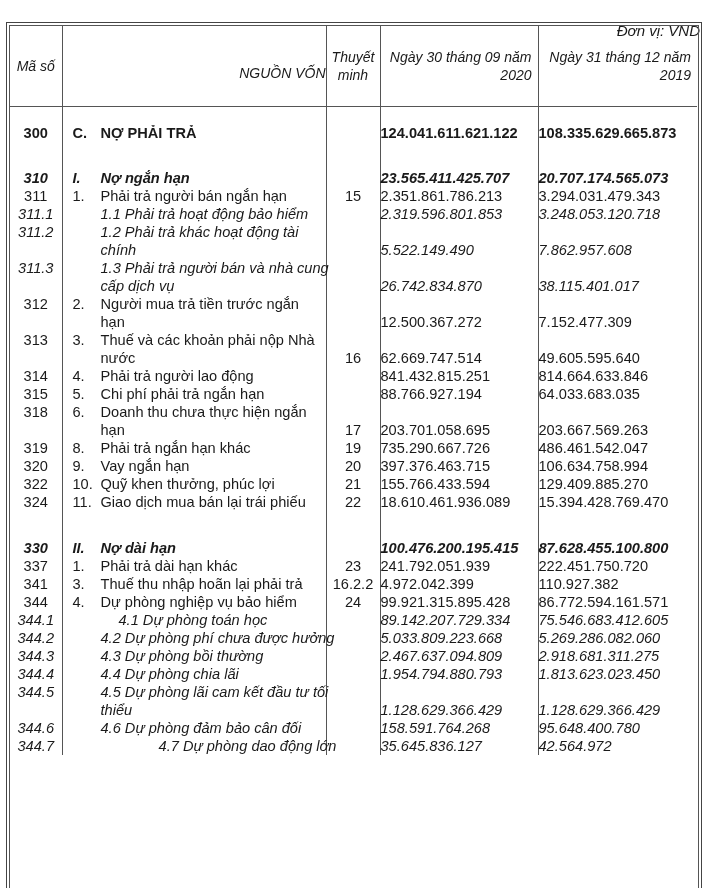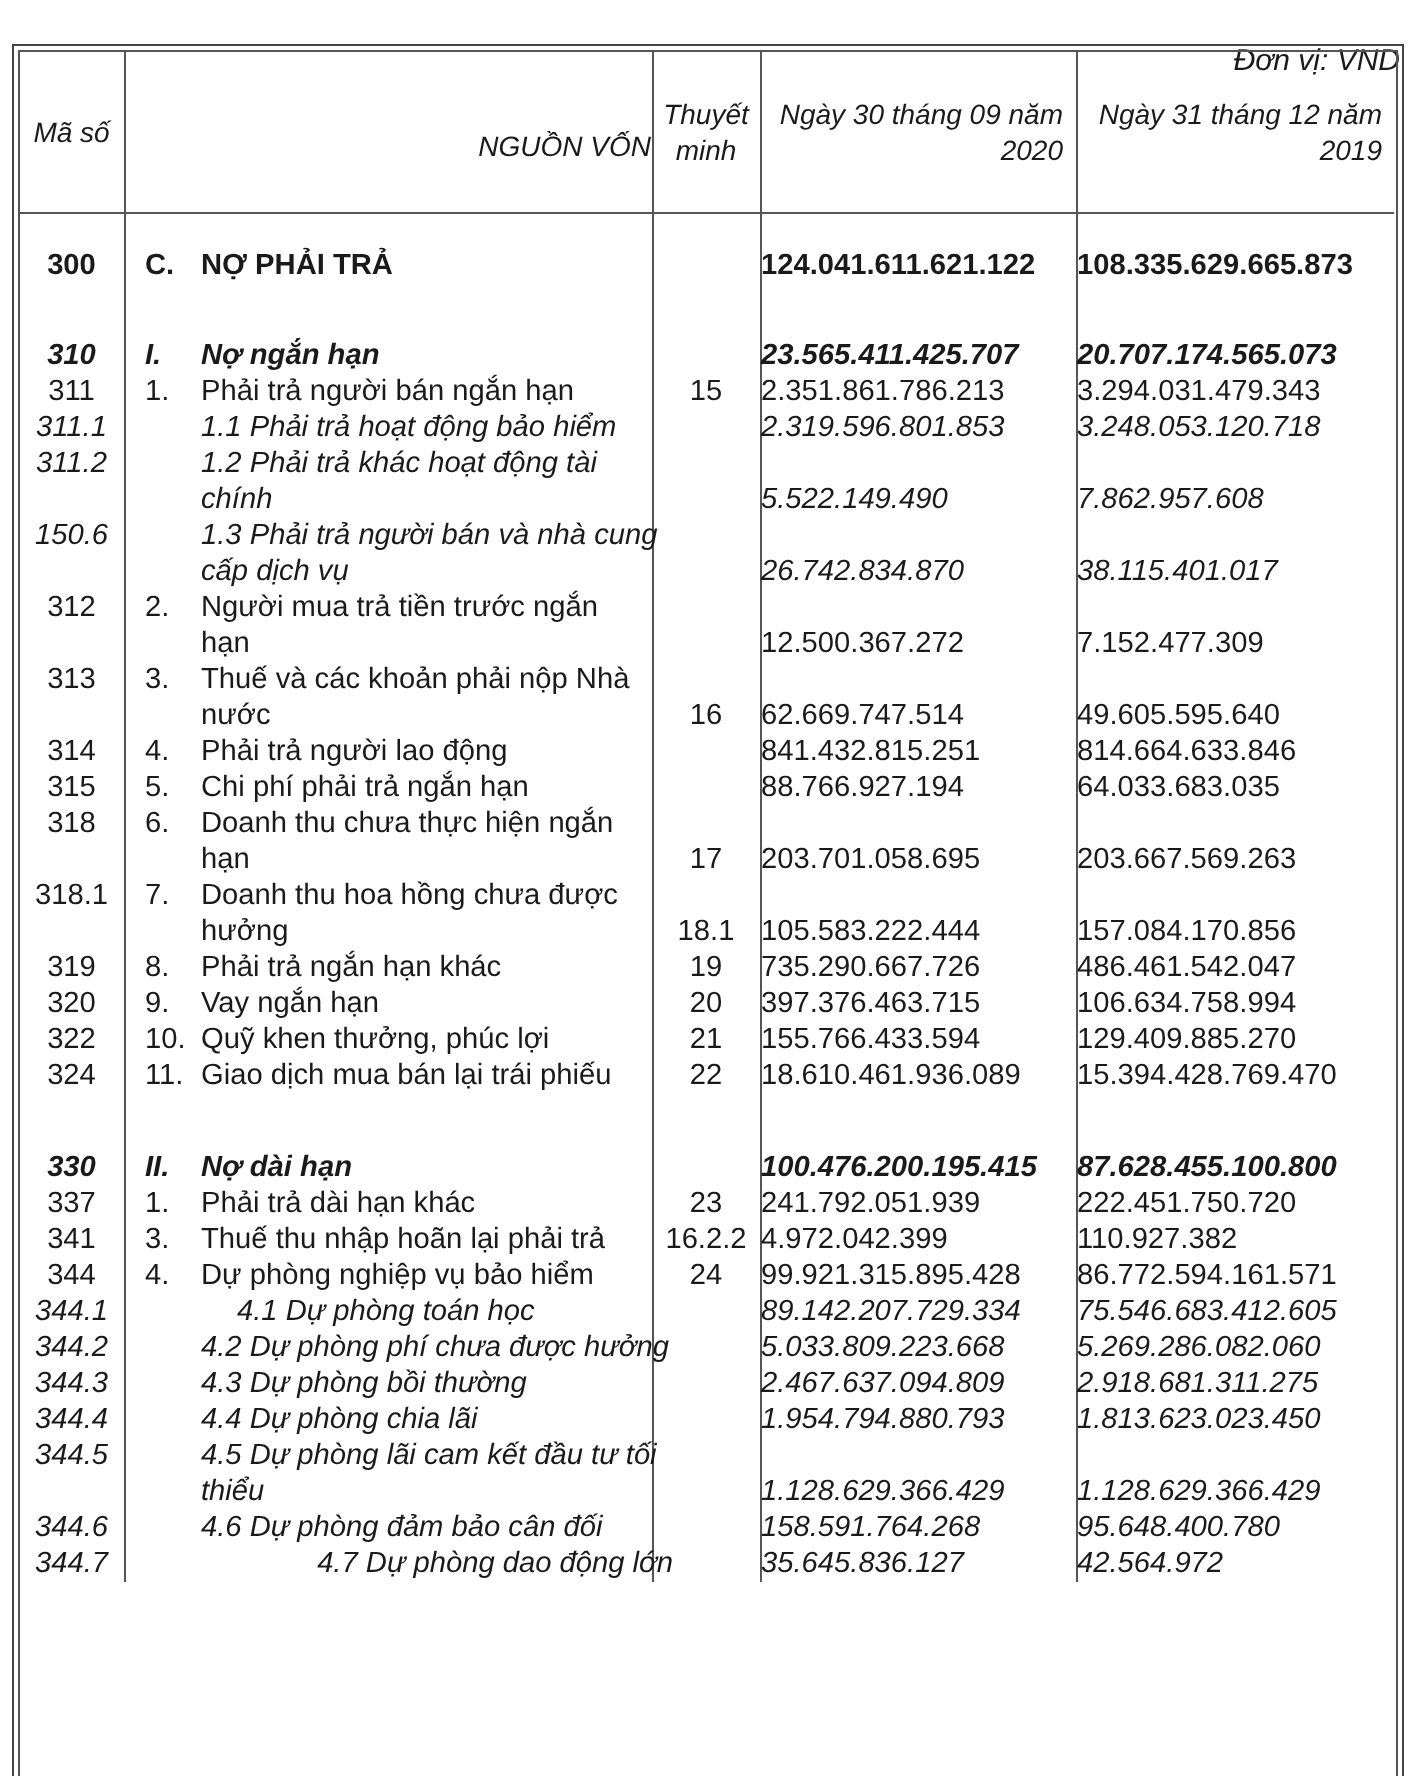--- a/index.html
+++ b/index.html
@@ -89,21 +89,21 @@
         <td class="num vb">3.248.053.120.718</td>
       </tr>
       <tr class="italic">
         <td class="code">311.2</td>
         <td class="desc sub" style="padding-left: 38px;"><span class="txt">1.2 Phải trả khác hoạt động tài chính</span></td>
         <td class="note vb"></td>
         <td class="num vb">5.522.149.490</td>
         <td class="num vb">7.862.957.608</td>
       </tr>
       <tr class="italic">
-        <td class="code">150.6</td>
+        <td class="code">311.3</td>
         <td class="desc sub" style="padding-left: 38px;"><span class="txt">1.3 Phải trả người bán và nhà cung cấp dịch vụ</span></td>
         <td class="note vb"></td>
         <td class="num vb">26.742.834.870</td>
         <td class="num vb">38.115.401.017</td>
       </tr>
       <tr class="">
         <td class="code">312</td>
         <td class="desc"><span class="lbl">2.</span><span class="txt">Người mua trả tiền trước ngắn hạn</span></td>
         <td class="note vb"></td>
         <td class="num vb">12.500.367.272</td>
@@ -129,27 +129,20 @@
         <td class="note"></td>
         <td class="num">88.766.927.194</td>
         <td class="num">64.033.683.035</td>
       </tr>
       <tr class="">
         <td class="code">318</td>
         <td class="desc"><span class="lbl">6.</span><span class="txt">Doanh thu chưa thực hiện ngắn hạn</span></td>
         <td class="note vb">17</td>
         <td class="num vb">203.701.058.695</td>
         <td class="num vb">203.667.569.263</td>
-      </tr>
-      <tr class="">
-        <td class="code">318.1</td>
-        <td class="desc"><span class="lbl">7.</span><span class="txt">Doanh thu hoa hồng chưa được hưởng</span></td>
-        <td class="note vb">18.1</td>
-        <td class="num vb">105.583.222.444</td>
-        <td class="num vb">157.084.170.856</td>
       </tr>
       <tr class="">
         <td class="code">319</td>
         <td class="desc"><span class="lbl">8.</span><span class="txt">Phải trả ngắn hạn khác</span></td>
         <td class="note">19</td>
         <td class="num">735.290.667.726</td>
         <td class="num">486.461.542.047</td>
       </tr>
       <tr class="">
         <td class="code">320</td>

